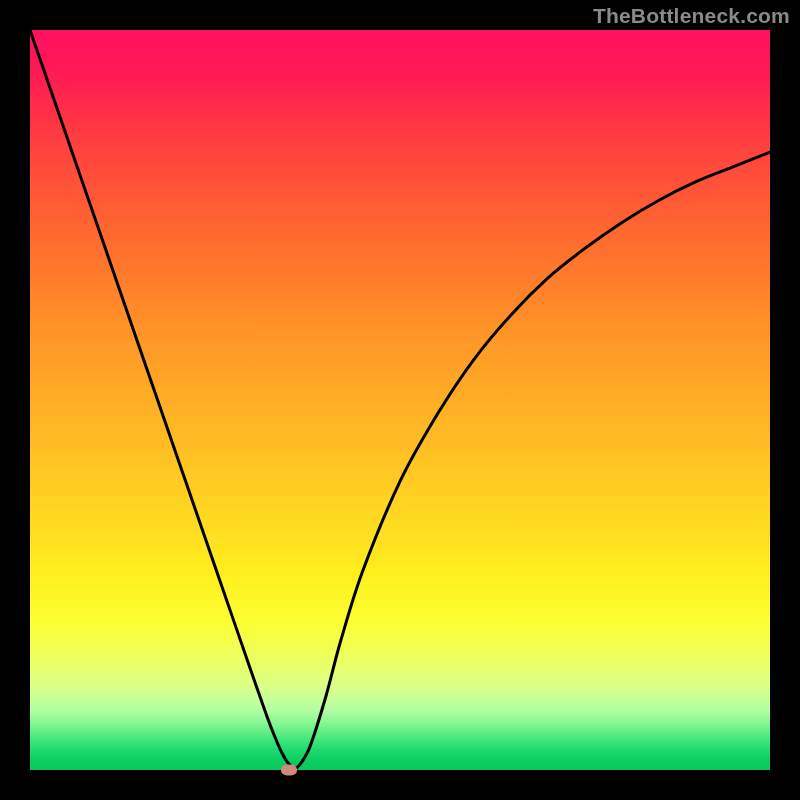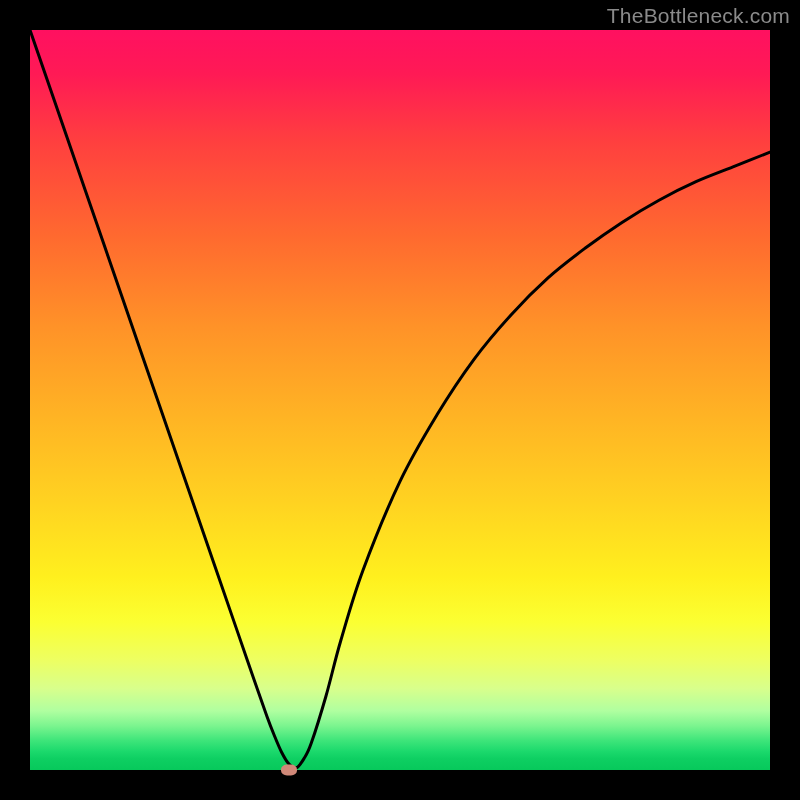--- a/index.html
+++ b/index.html
@@ -59,21 +59,21 @@
     border-radius: 6px / 5px;
     background: #d08878;
     transform: translate(-50%, -50%);
   }
   .watermark {
     position: absolute;
     top: 4px;
     right: 10px;
     color: #8a8a8a;
     font-size: 21px;
-    font-weight: 400;
+    font-weight: 700;
     letter-spacing: 0.2px;
     user-select: none;
   }
 </style>
 </head>
 <body>
 
 <div class="frame">
   <div class="watermark">TheBottleneck.com</div>
   <div class="plot">

